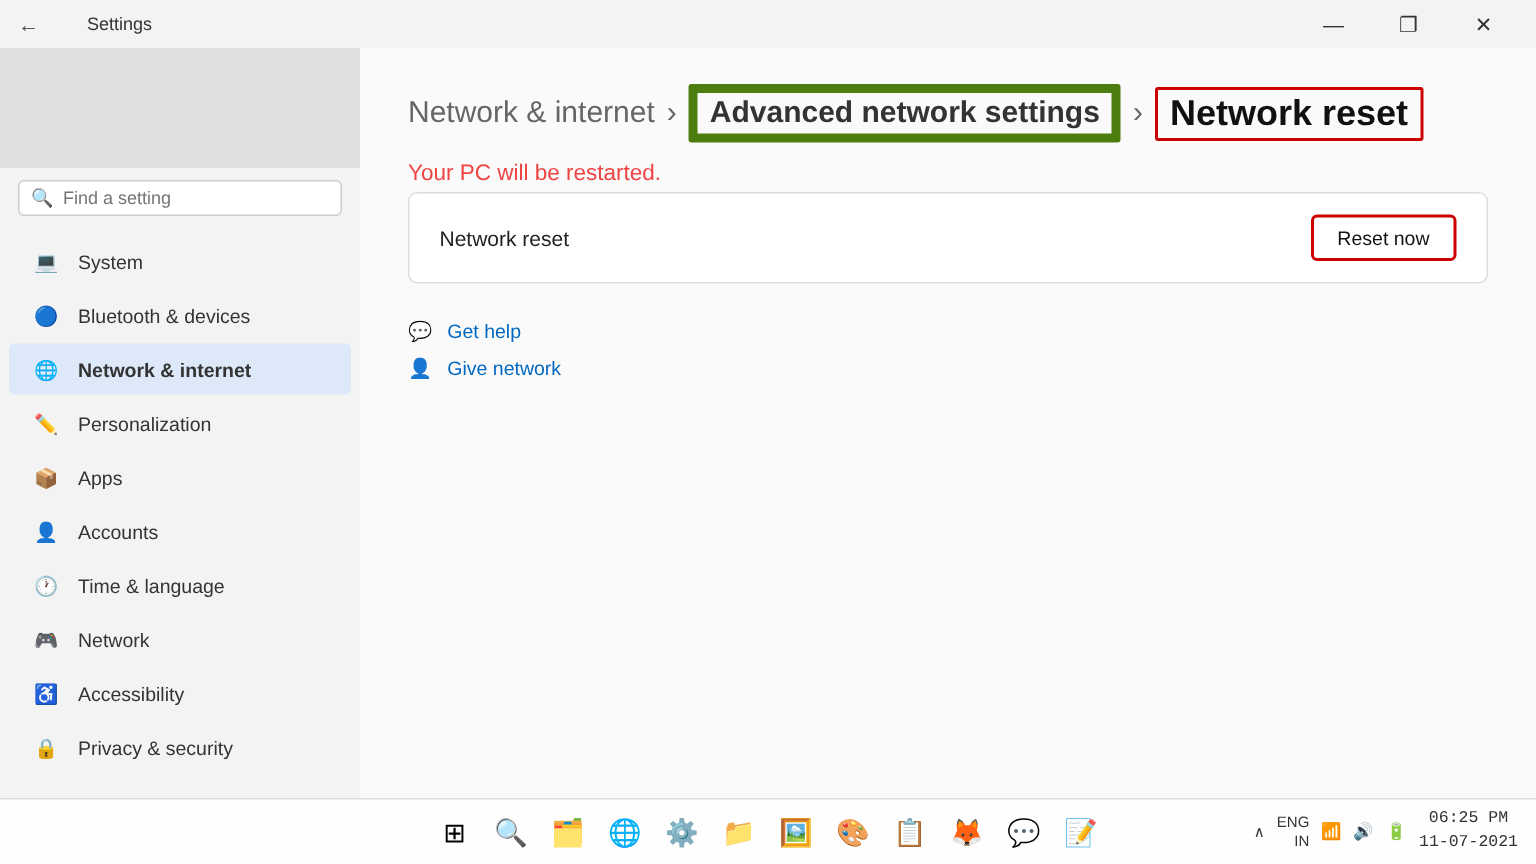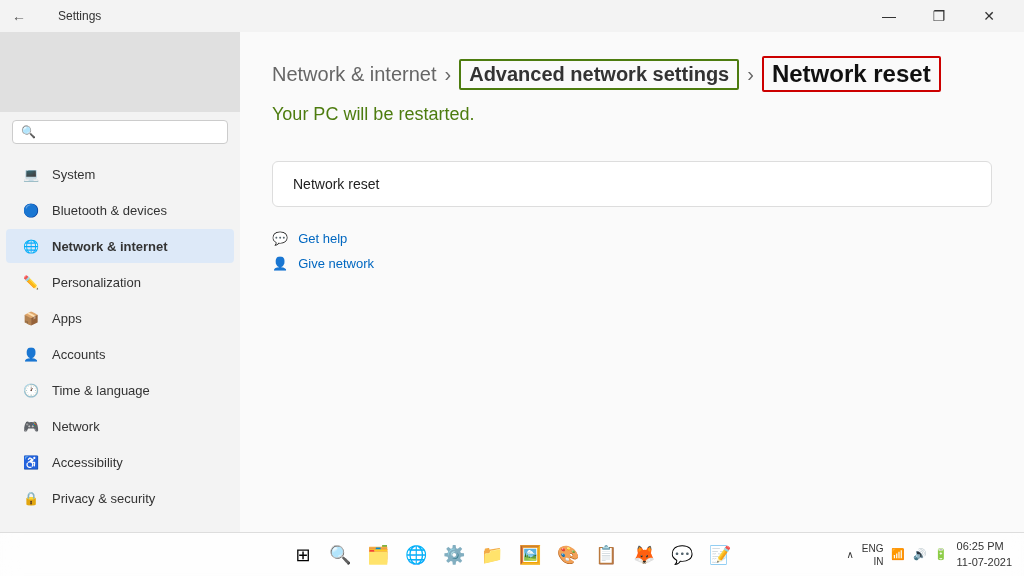--- a/index.html
+++ b/index.html
@@ -149,39 +149,39 @@
     }
     .breadcrumb-active {
       font-size: 24px;
       font-weight: 700;
       color: #111;
       border: 2px solid #cc0000;
       padding: 2px 8px;
       border-radius: 2px;
     }
     .breadcrumb-highlight {
-      border: 2px solid #4d7c0f;
+      border: 6px solid #4d7c0f;
       padding: 2px 8px;
       border-radius: 2px;
       font-size: 20px;
       font-weight: 600;
       color: #333;
     }
 
     .description {
       font-size: 12px;
       color: #444;
       max-width: 720px;
       margin-bottom: 8px;
       line-height: 1.5;
     }
     .restart-note {
-      font-size: 18px;
-      color: #4d7c0f;
-      margin-bottom: 36px;
+      font-size: 15px;
+      color: #ef4444;
+      margin-bottom: 4px;
     }
 
     
     .reset-card {
       background: white;
       border: 1px solid #ddd;
       border-radius: 6px;
       display: flex;
       align-items: center;
       justify-content: space-between;
@@ -256,23 +256,24 @@
       width: 32px;
       height: 32px;
       display: flex;
       align-items: center;
       justify-content: center;
       border-radius: 4px;
       cursor: pointer;
       font-size: 18px;
     }
     .clock {
-      text-align: left;
+      text-align: center;
       font-size: 11px;
       line-height: 1.4;
+      font-family: Liberation Mono, monospace;
     }
     .lang-block {
       display: flex;
       flex-direction: column;
       font-size: 10px;
       line-height: 1.3;
       text-align: right;
     }
   </style>
 </head>
@@ -289,20 +290,21 @@
     <button class="titlebar-btn close">✕</button>
   </div>
 </div>
 
 <div class="app-body">
 
   <div class="sidebar">
     <div class="sidebar-logo"></div>
     <div class="search-box">
       <span class="search-icon-svg">🔍</span>
+      <input type="text" placeholder="Find a setting" style="">
     </div>
     <div class="nav-items">
 
     <div class="nav-item">
           <span class="nav-icon">💻</span>
           <span>System</span>
         </div>
         <div class="nav-item">
           <span class="nav-icon">🔵</span>
           <span>Bluetooth &amp; devices</span>
@@ -350,20 +352,21 @@
       <span class="breadcrumb-separator">›</span>
       <span class="breadcrumb-highlight">Advanced network settings</span>
       <span class="breadcrumb-separator">›</span>
       <span class="breadcrumb-active">Network reset</span>
     </div>
 
     <p class="restart-note">Your PC will be restarted.</p>
 
     <div class="reset-card">
       <span class="reset-card-label">Network reset</span>
+      <button class="reset-now-btn">Reset now</button>
     </div>
 
     <div class="help-links">
       <a class="help-link">
         <span>💬</span>
         <span>Get help</span>
       </a>
       <a class="help-link">
         <span>👤</span>
         <span>Give network</span>

